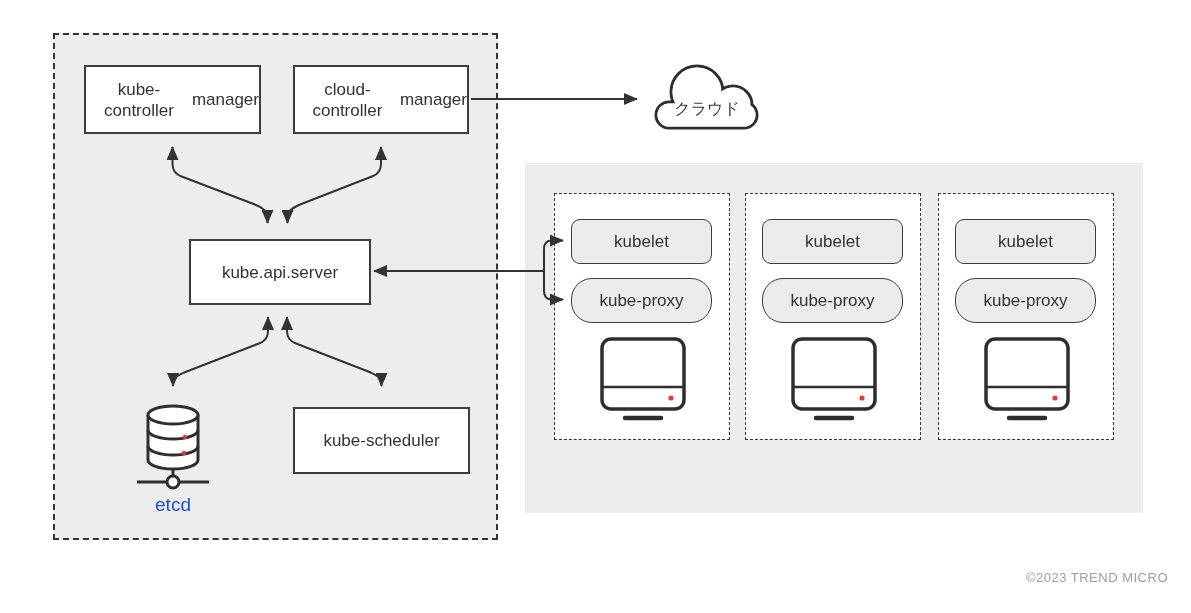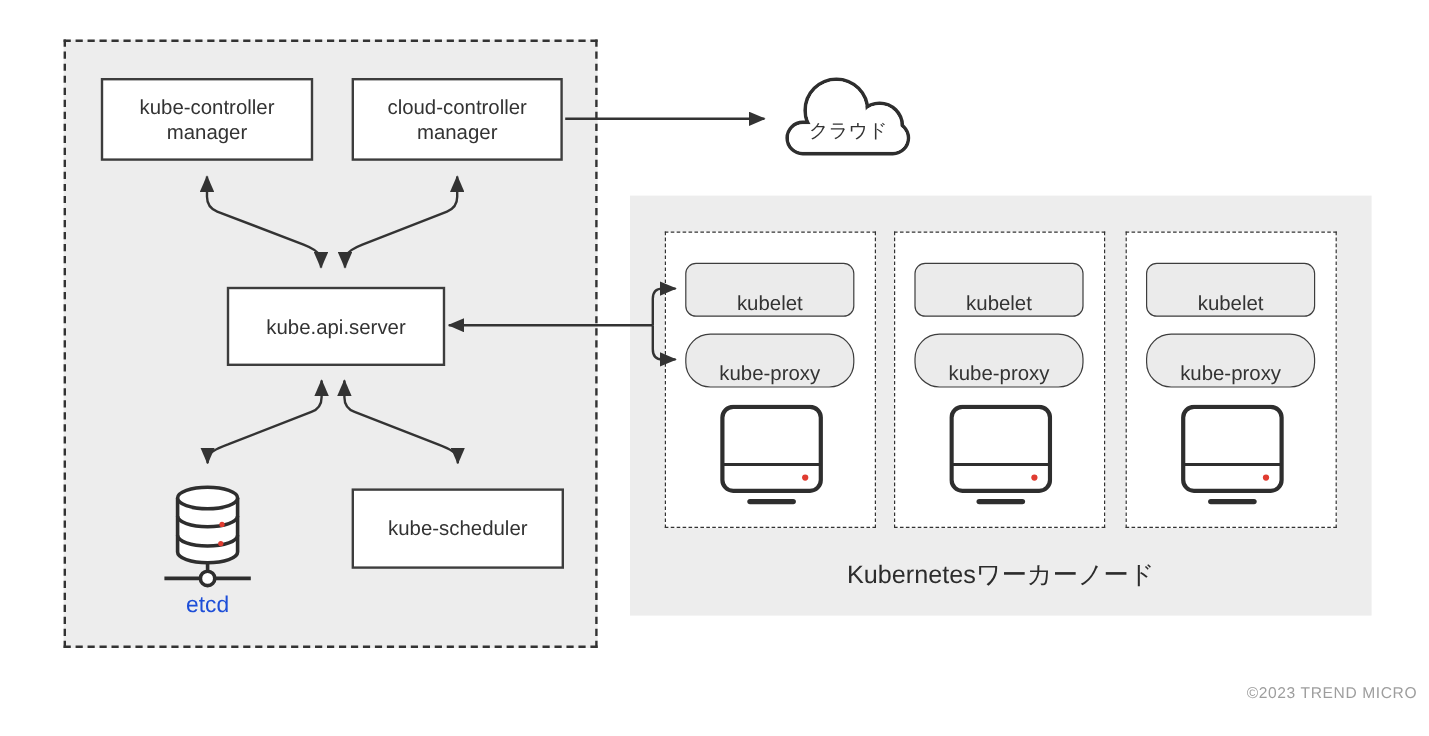--- a/index.html
+++ b/index.html
@@ -10,47 +10,47 @@
   .control-plane{
     position:absolute;left:53px;top:33px;width:445px;height:507px;
     background:#ededed;border:2px dashed #333;box-sizing:border-box;
   }
   .workers-panel{
     position:absolute;left:525px;top:163px;width:618px;height:350px;
     background:#ededed;
   }
   .box{
     position:absolute;background:#ffffff;border:2px solid #3d3d3d;box-sizing:border-box;
-    display:flex;flex-direction:column;align-items:center;justify-content:center;
+    display:flex;flex-direction:row;align-items:center;justify-content:center;
     font-size:17px;line-height:21px;text-align:center;color:#333;
   }
   .node{
     position:absolute;top:30px;width:176px;height:247px;background:#ffffff;
     border:1.5px dashed #333;box-sizing:border-box;
   }
   .chip{
     position:absolute;left:16px;width:141px;height:45px;background:#ebebeb;
     border:1.5px solid #3d3d3d;border-radius:9px;box-sizing:border-box;
-    display:flex;align-items:flex-end;justify-content:center;font-size:17px;color:#333;
+    display:flex;align-items:center;justify-content:center;font-size:17px;color:#333;
   }
   .chip.kubelet{top:25px;}
   .chip.kubeproxy{top:84px;border-radius:21px;}
   .monitor{position:absolute;left:45px;top:143px;}
   .workers-title{
     position:absolute;left:0;top:302px;width:100%;text-align:center;
     font-size:21px;color:#2c2c2c;
   }
   .etcd-label{
     position:absolute;left:143px;top:494px;width:60px;text-align:center;
     font-size:19px;color:#1d4ed8;
   }
   .arrows{position:absolute;left:0;top:0;pointer-events:none;}
   .icon-svg{position:absolute;}
   .copyright{
-    position:absolute;right:10px;top:570px;font-size:13px;letter-spacing:0.5px;
+    position:absolute;right:23px;top:570px;font-size:13px;letter-spacing:0.5px;
     color:#9e9e9e;
   }
 </style>
 </head>
 <body>
 
 <div class="canvas">
 
   <div class="control-plane"></div>
 
@@ -90,21 +90,20 @@
       <div class="chip kubeproxy">
         <span>kube-proxy</span>
       </div>
       <svg class="monitor" width="86" height="87" viewBox="0 0 86 87">
         <rect x="2" y="2" width="82" height="70" rx="9" fill="#fff" stroke="#2e2e2e" stroke-width="3.5"></rect>
         <line x1="2" y1="50" x2="84" y2="50" stroke="#2e2e2e" stroke-width="2.5"></line>
         <circle cx="71" cy="61" r="2.6" fill="#e03c31"></circle>
         <line x1="25" y1="81" x2="61" y2="81" stroke="#2e2e2e" stroke-width="4.5" stroke-linecap="round"></line>
       </svg>
     </div>
-    <div class="workers-title">Kubernetesワーカーノード</div>
   </div>
 
   <div class="box" style="left:84px;top:65px;width:177px;height:69px;">
     <span>kube-controller</span>
     <span>manager</span>
   </div>
   <div class="box" style="left:293px;top:65px;width:176px;height:69px;">
     <span>cloud-controller</span>
     <span>manager</span>
   </div>

